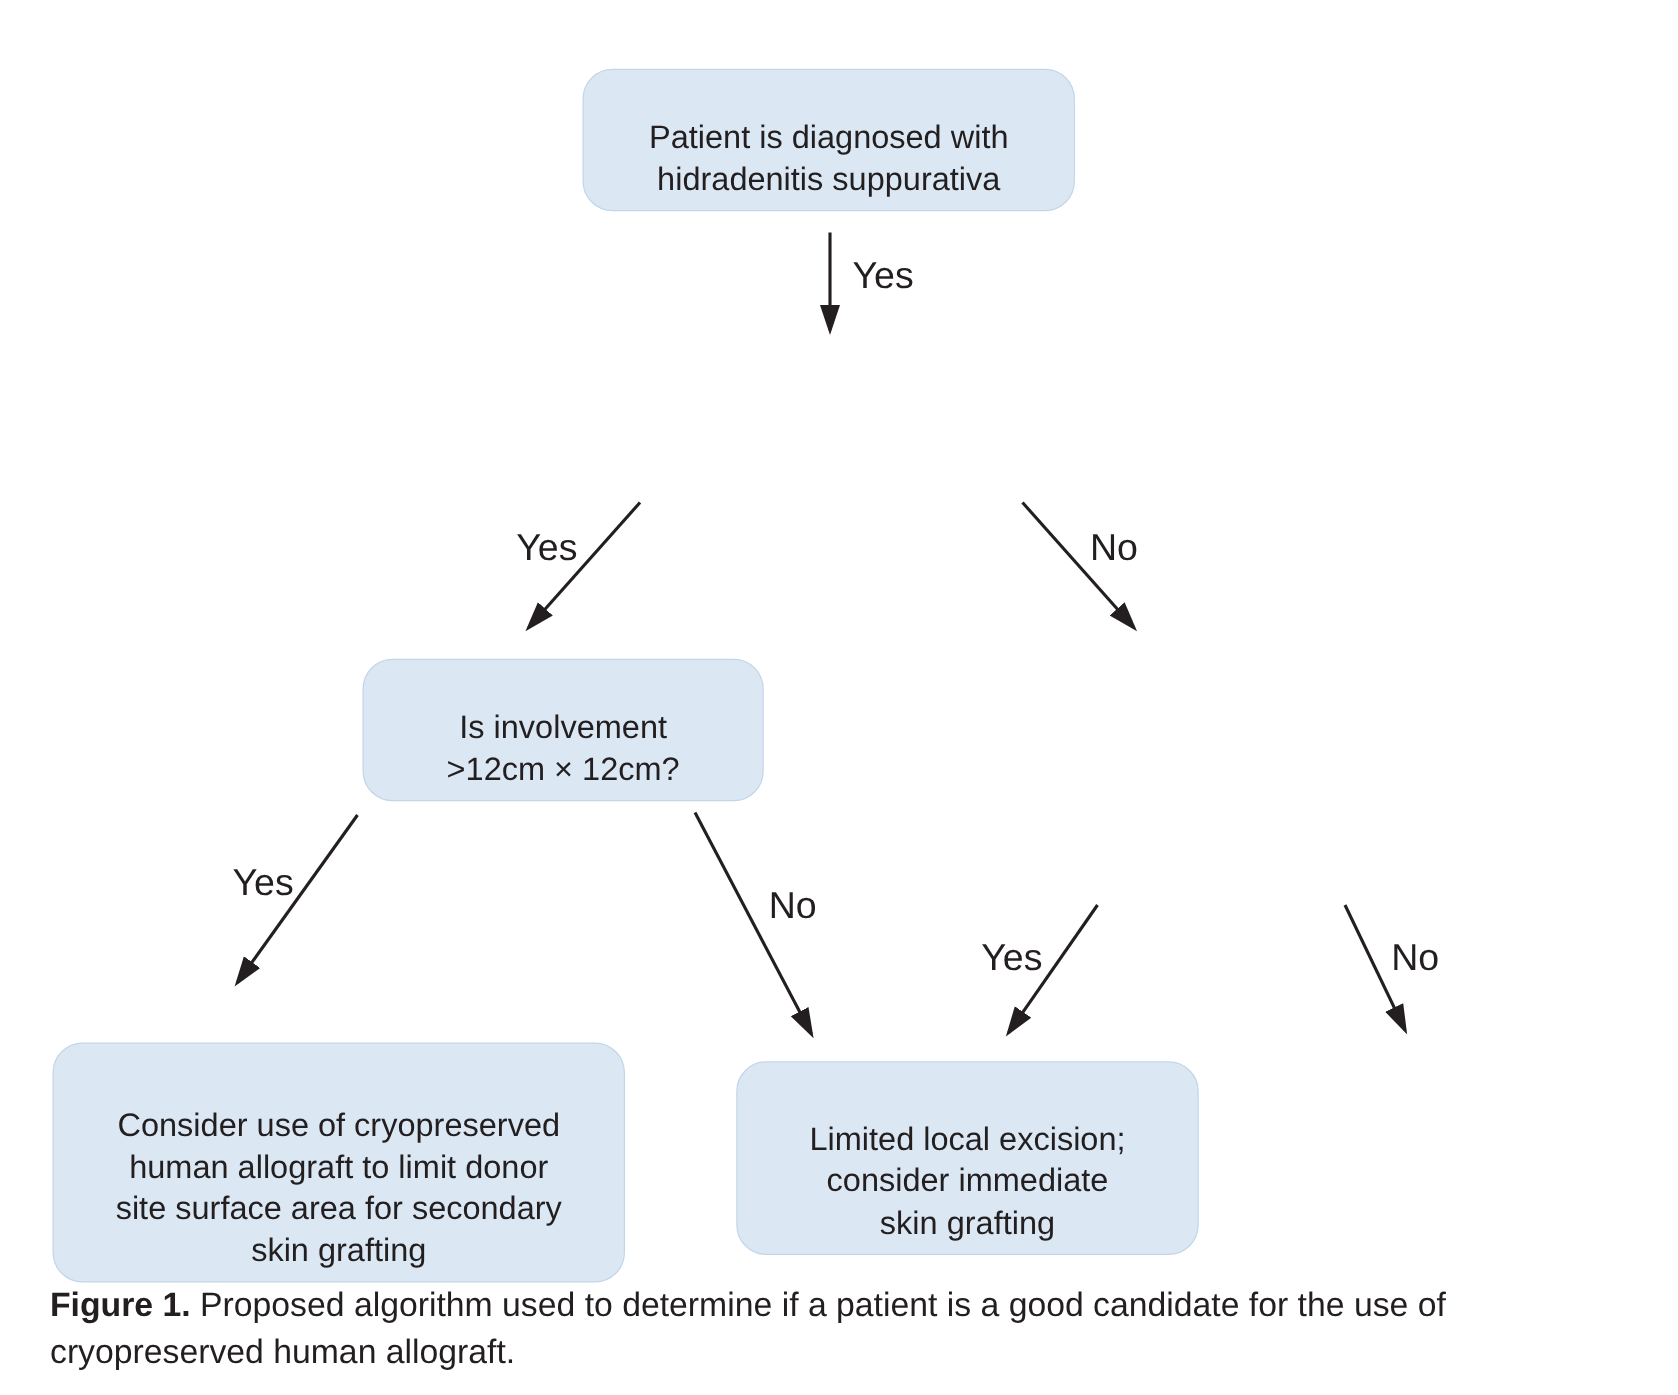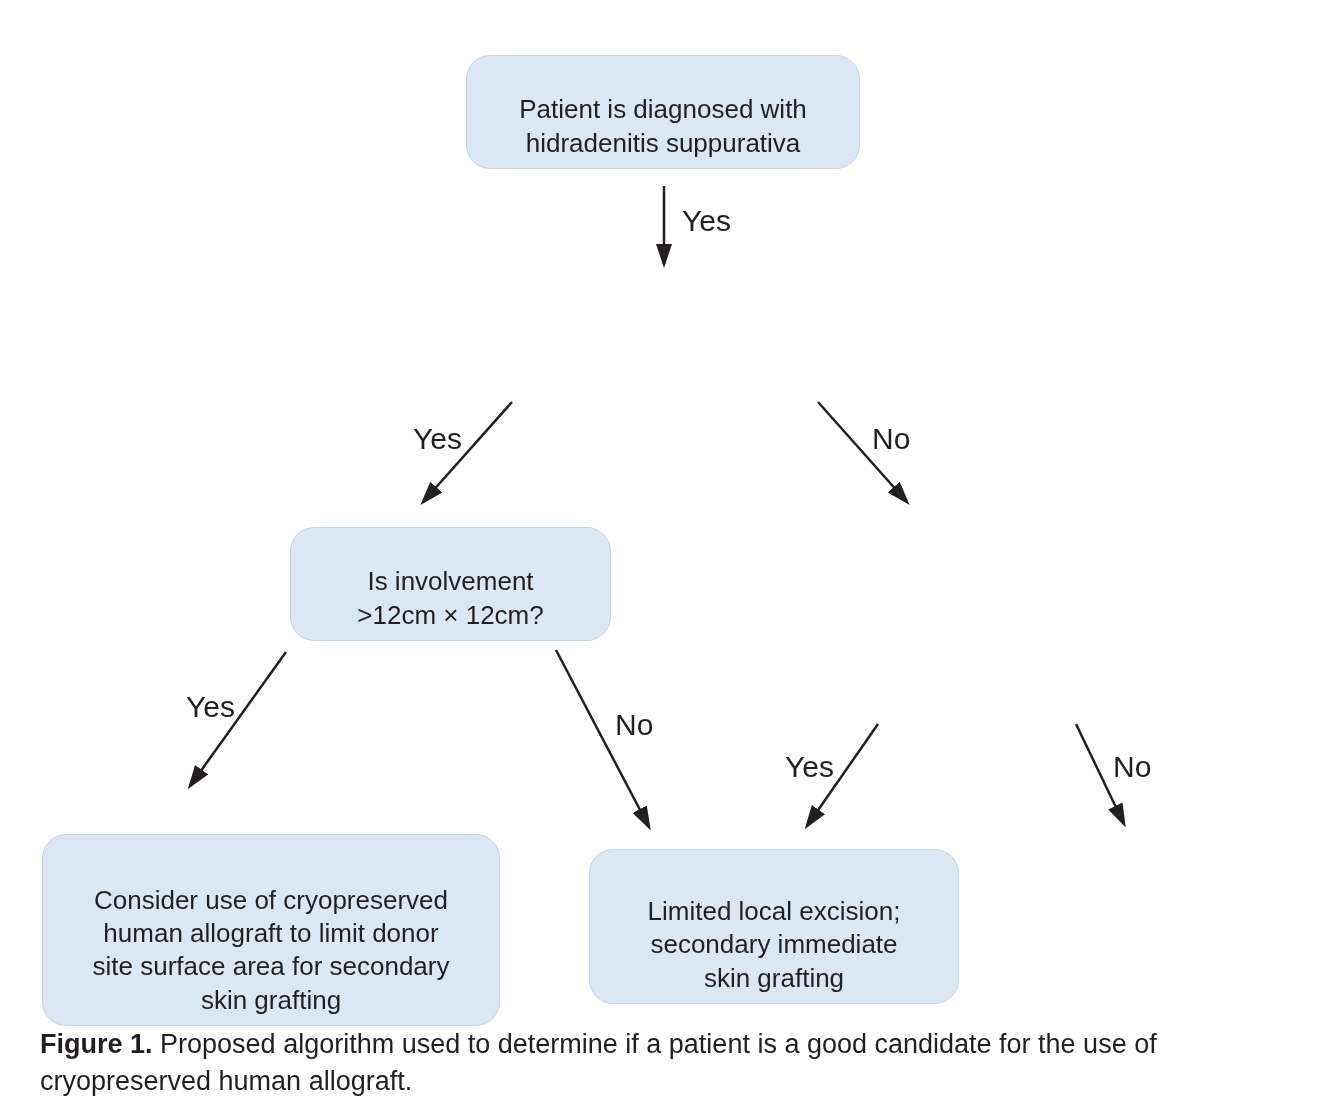--- a/index.html
+++ b/index.html
@@ -121,21 +121,21 @@
 
   <div class="node" id="node-allograft">
     <span>Consider use of cryopreserved
 human allograft to limit donor
 site surface area for secondary
 skin grafting</span>
   </div>
 
   <div class="node" id="node-excision">
     <span>Limited local excision;
-secondary immediate
+consider immediate
 skin grafting</span>
   </div>
 
 
   <div class="edge-label" id="label-diagnosis-yes">Yes</div>
   <div class="edge-label" id="label-hurley-yes">Yes</div>
   <div class="edge-label" id="label-hurley-no">No</div>
   <div class="edge-label" id="label-involvement-yes">Yes</div>
   <div class="edge-label" id="label-involvement-no">No</div>
   <div class="edge-label" id="label-lifestyle-yes">Yes</div>

